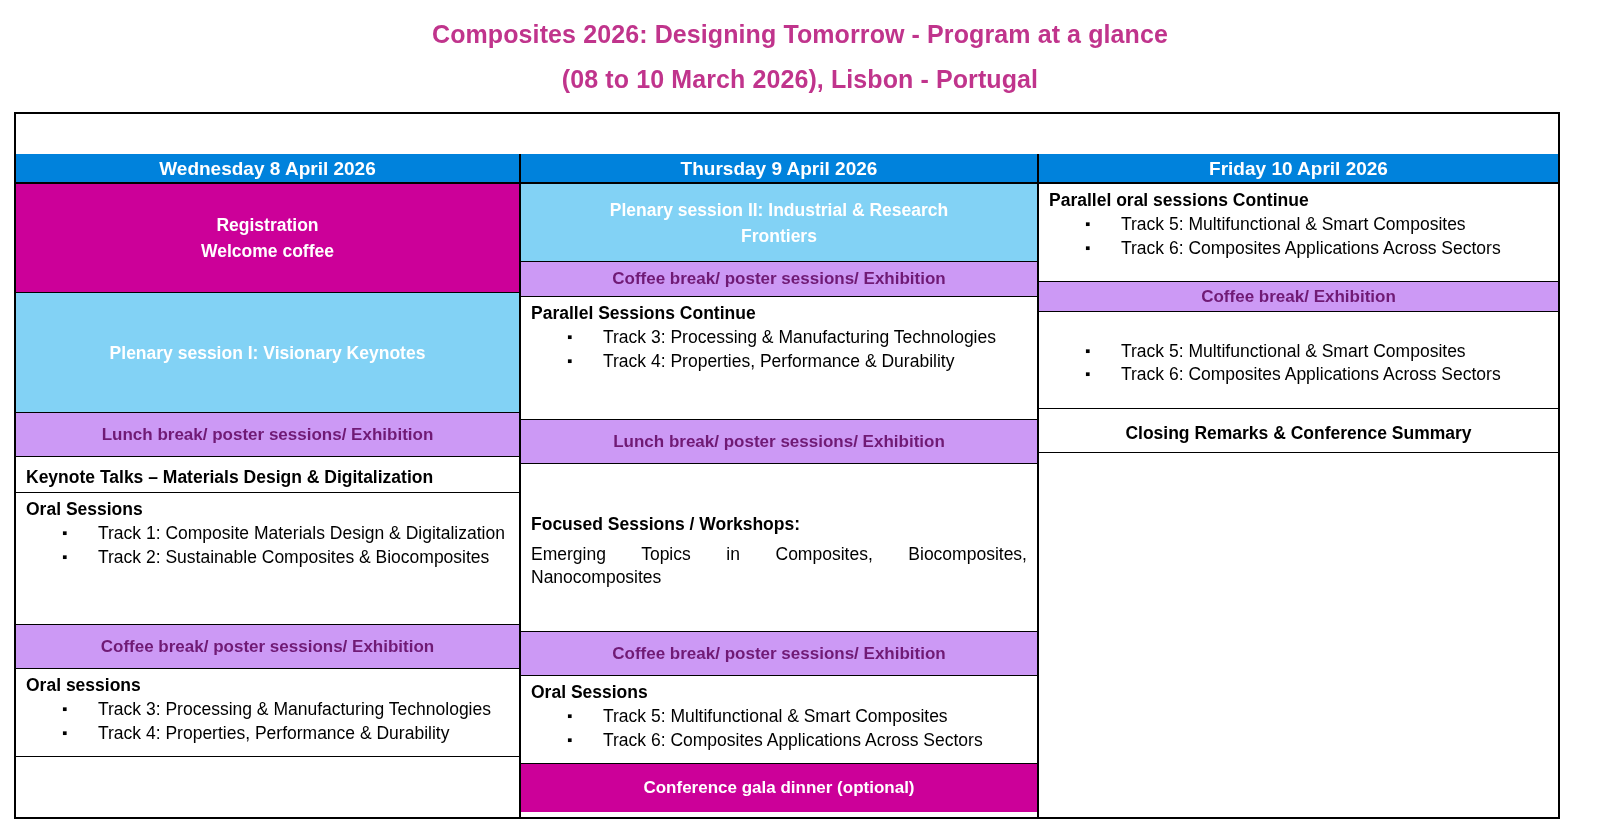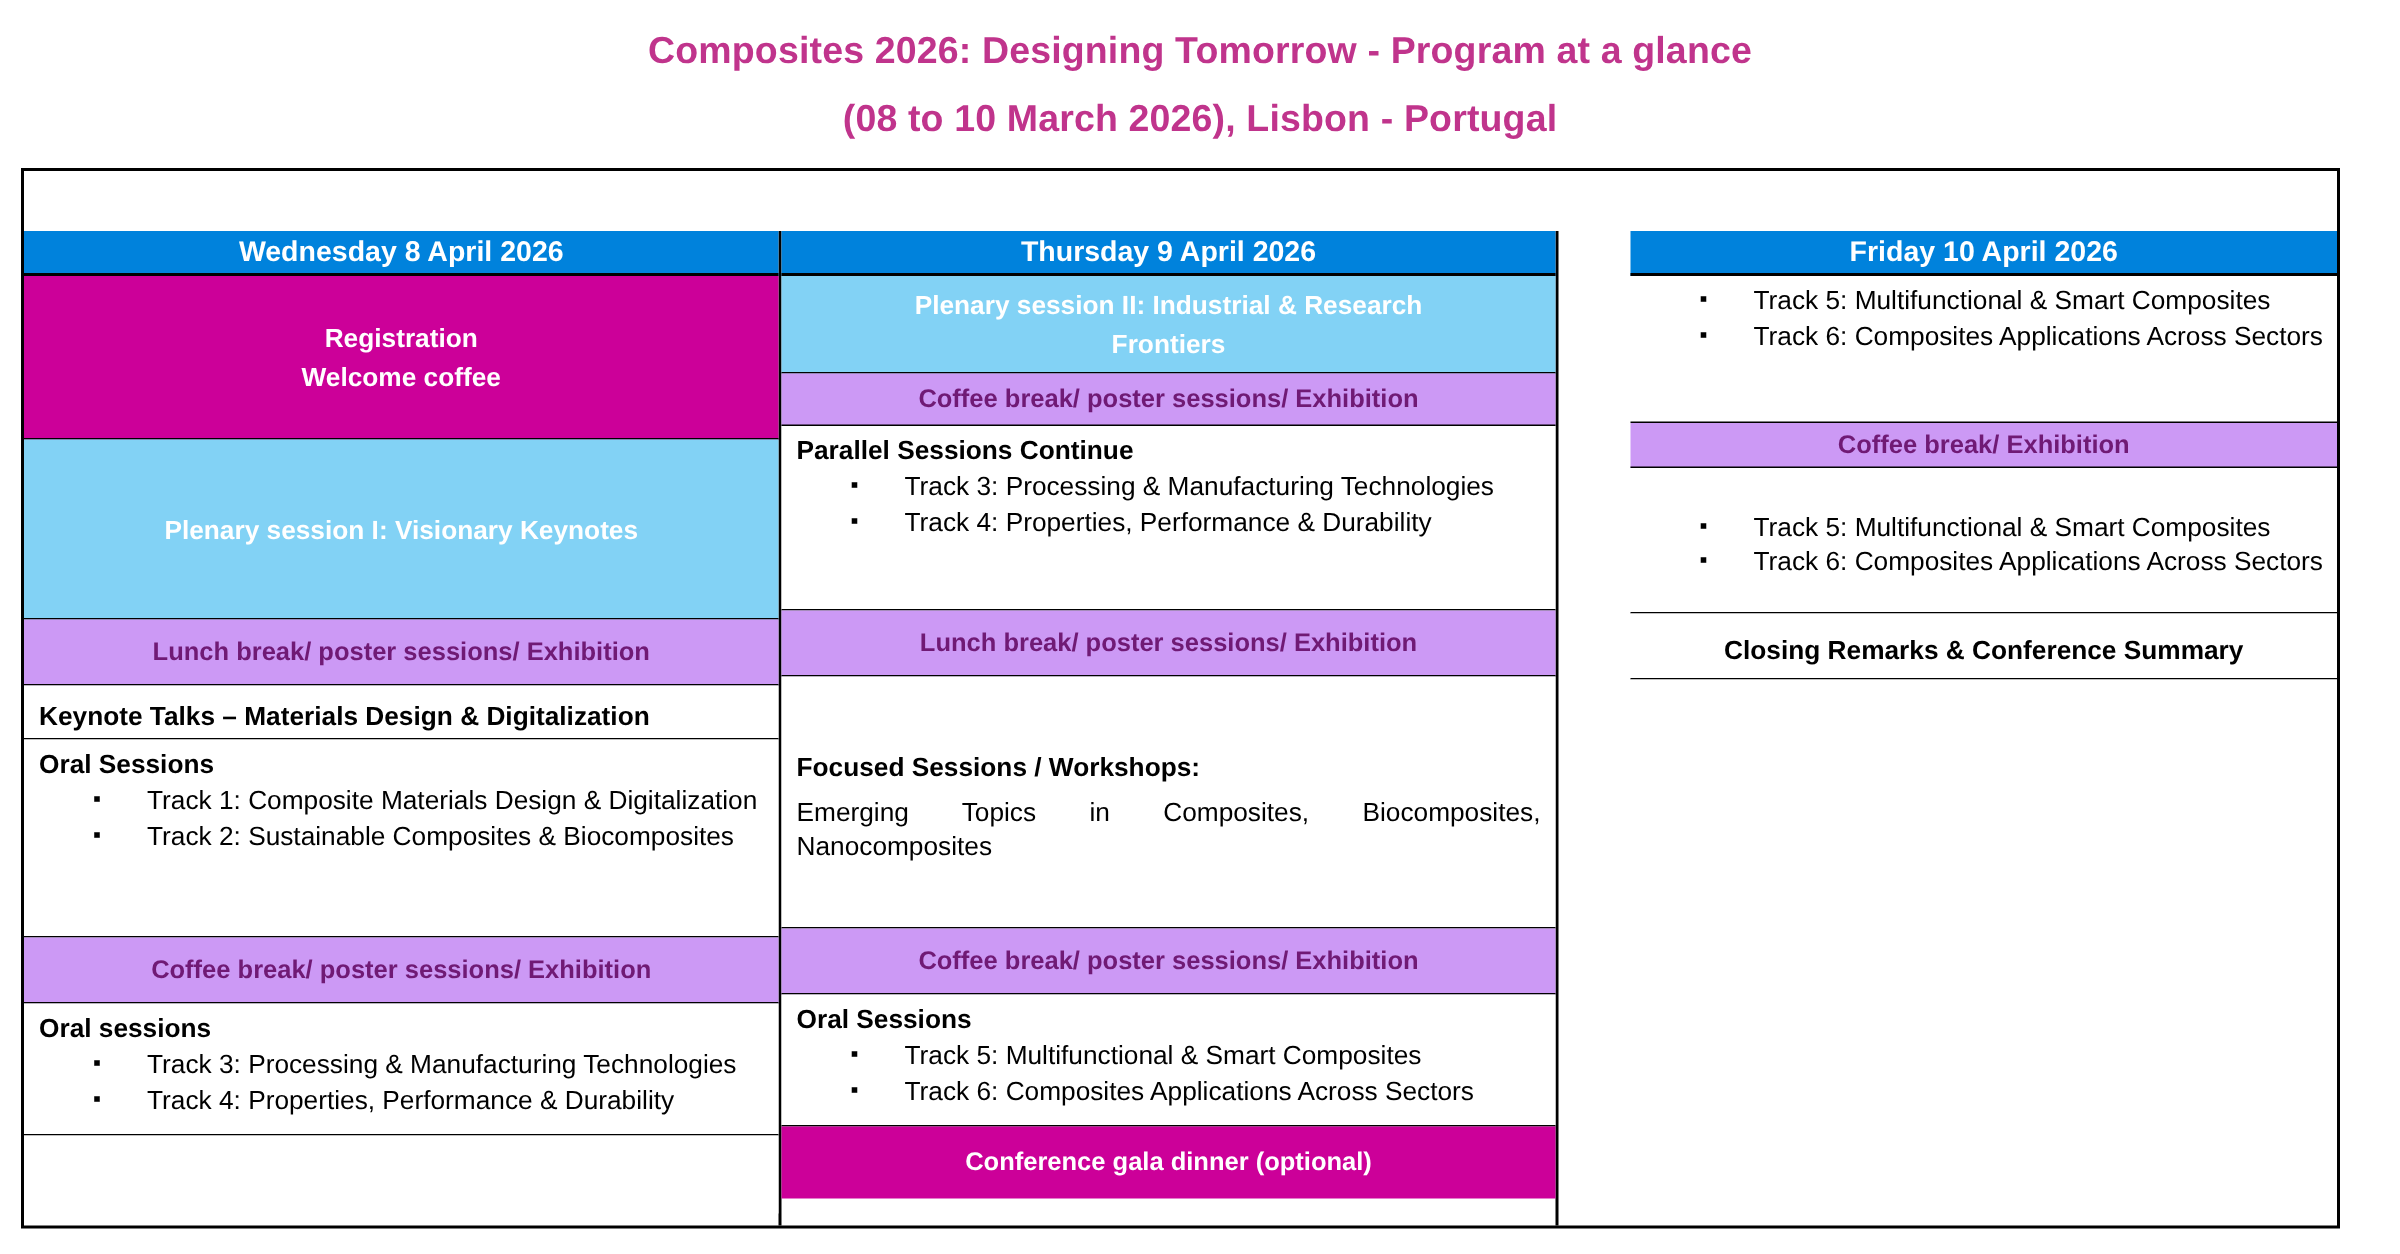--- a/index.html
+++ b/index.html
@@ -39,21 +39,21 @@
     display: flex;
     flex-direction: row;
   }
   .day-column {
     display: flex;
     flex-direction: column;
     box-sizing: border-box;
     border-right: 2px solid #000000;
     margin-top: 40px;
   }
-  .day-column:last-child { border-right: none; padding-left: 48px; }
+  .day-column:last-child { border-right: none; }
   .col-wed  { width: 505px; }
   .col-thu  { width: 518px; }
   .col-fri  { width: 519px; }
 
   .day-header {
     background: #0082DC;
     color: #ffffff;
     font-weight: bold;
     font-size: 19px;
     text-align: center;
@@ -230,21 +230,21 @@
         </ul>
       </div>
     </div>
 
     <div class="cell c-white empty-cell" style="height:52px"></div>
   </div>
 
   <div class="day-column col-thu">
     <div class="day-header">Thursday 9 April 2026</div>
 
-    <div class="cell c-lightblue" style="height:65px">
+    <div class="cell c-lightblue" style="height:78px">
       <div class="banner">
         <span class="sub-line">Plenary session II:  Industrial &amp; Research</span>
         <span class="sub-line">Frontiers</span>
       </div>
     </div>
 
     <div class="cell c-purple" style="height:35px">
       <div class="break-band">Coffee break/ poster sessions/ Exhibition</div>
     </div>
 
@@ -286,20 +286,21 @@
     <div class="cell c-magenta" style="height:48px">
       <div class="break-band">Conference gala dinner (optional)</div>
     </div>
   </div>
 
   <div class="day-column col-fri">
     <div class="day-header">Friday 10 April 2026</div>
 
     <div class="cell c-white" style="height:98px">
       <div class="content">
+        <div class="cell-heading">Parallel oral sessions Continue</div>
         <ul class="track-list">
           <li><span class="jtext">Track 5: Multifunctional &amp; Smart Composites</span></li>
           <li><span class="jtext">Track 6: Composites Applications Across Sectors</span></li>
         </ul>
       </div>
     </div>
 
     <div class="cell c-purple" style="height:30px">
       <div class="break-band">Coffee break/ Exhibition</div>
     </div>

